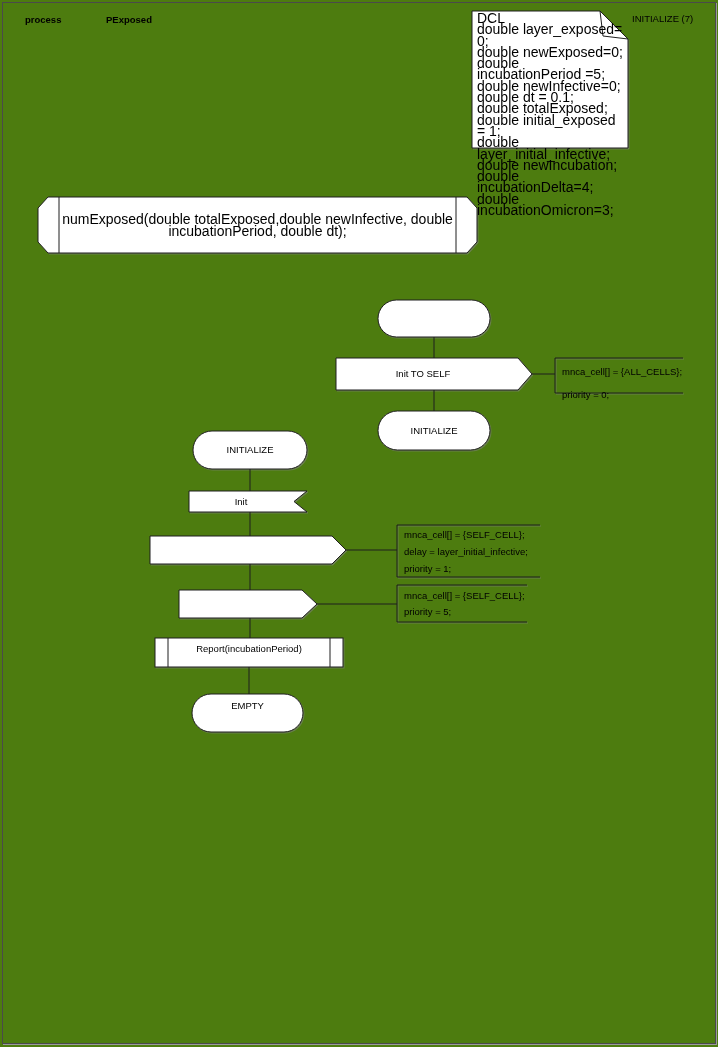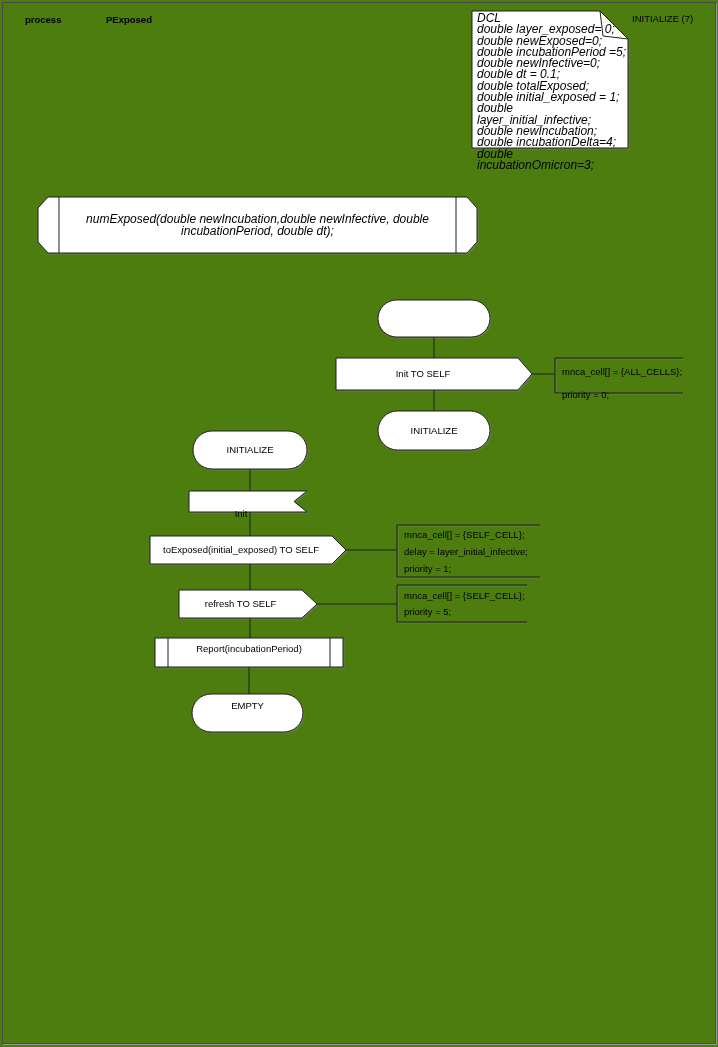--- a/index.html
+++ b/index.html
@@ -18,21 +18,21 @@
     pointer-events:none;
   }
   svg{position:absolute;left:0;top:0;}
   .shape{fill:#ffffff;stroke:#1f1f1f;stroke-width:1;}
   .shadowed{filter:drop-shadow(1px 1.5px 0px rgba(130,130,130,0.55));}
   .wire{stroke:#1f1f1f;stroke-width:1;fill:none;}
   .lbl{position:absolute;font-size:9.5px;line-height:12px;color:#000;}
   .center{display:flex;align-items:center;justify-content:center;text-align:center;}
   .pre{white-space:pre-line;}
   .bold{font-weight:bold;}
-  .small{font-size:12px;font-style:italic;}
+  .small{font-size:14px;}
 </style>
 </head>
 <body>
 
 <div id="canvas">
   <div id="frame"></div>
 
   <svg width="718" height="1047" viewBox="0 0 718 1047">
 
     <path class="shape shadowed" d="M472,11 L600,11 L628,39 L628,148 L472,148 Z"></path>
@@ -86,31 +86,29 @@
 double incubationPeriod =5;
 double newInfective=0;
 double dt = 0.1;
 double totalExposed;
 double initial_exposed = 1;
 double layer_initial_infective;
 double newIncubation;
 double incubationDelta=4;
 double incubationOmicron=3;</div>
 
-  <div class="lbl center small" style="left:48px;top:197px;width:419px;height:56px;">numExposed(double newIncubation,double newInfective, double incubationPeriod, double dt);</div>
+  <div class="lbl center small" style="left:48px;top:197px;width:419px;height:56px;">numExposed(double totalExposed,double newInfective, double incubationPeriod, double dt);</div>
 
   <div class="lbl center" style="left:332px;top:358px;width:182px;height:32px;">Init TO SELF</div>
   <div class="lbl pre" style="left:562px;top:360px;width:122px;line-height:23px;">mnca_cell[] = {ALL_CELLS};
 priority = 0;</div>
   <div class="lbl center" style="left:378px;top:411px;width:112px;height:39px;">INITIALIZE</div>
 
   <div class="lbl center" style="left:193px;top:431px;width:114px;height:38px;">INITIALIZE</div>
-  <div class="lbl center" style="left:189px;top:491px;width:104px;height:21px;margin-top:12px;">Init</div>
-  <div class="lbl center" style="left:150px;top:536px;width:182px;height:28px;">toExposed(initial_exposed) TO SELF</div>
+  <div class="lbl center" style="left:189px;top:491px;width:104px;height:21px;">Init</div>
   <div class="lbl pre" style="left:404px;top:527px;width:134px;line-height:16.8px;">mnca_cell[] = {SELF_CELL};
 delay = layer_initial_infective;
 priority = 1;</div>
-  <div class="lbl center" style="left:179px;top:590px;width:123px;height:28px;">refresh TO SELF</div>
   <div class="lbl pre" style="left:404px;top:588px;width:122px;line-height:15.5px;">mnca_cell[] = {SELF_CELL};
 priority = 5;</div>
   <div class="lbl center" style="left:168px;top:638px;width:162px;height:22px;">Report(incubationPeriod)</div>
   <div class="lbl center" style="left:192px;top:694px;width:111px;height:24px;">EMPTY</div>
 </div>
 
 </body></html>

